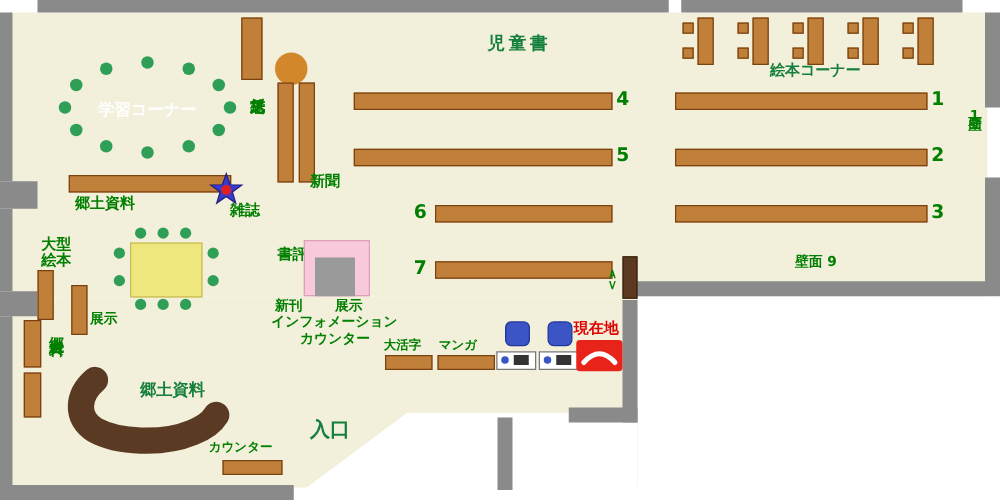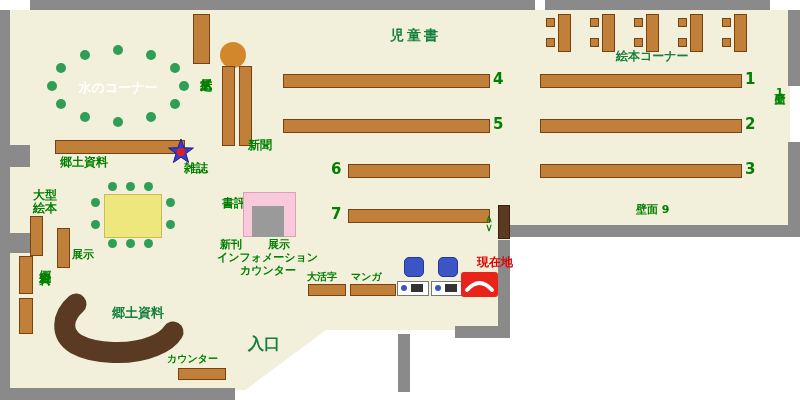--- a/index.html
+++ b/index.html
@@ -50,21 +50,21 @@
   <div class="dot" style="left:146px;top:112px;"></div>
   <div class="dot" style="left:113px;top:117px;"></div>
   <div class="dot" style="left:80px;top:112px;"></div>
   <div class="dot" style="left:56px;top:99px;"></div>
   <div class="dot" style="left:47px;top:81px;"></div>
   <div class="dot" style="left:56px;top:63px;"></div>
   <div class="dot" style="left:80px;top:50px;"></div>
   <div class="dot" style="left:113px;top:45px;"></div>
   <div class="dot" style="left:146px;top:50px;"></div>
   <div class="dot" style="left:170px;top:63px;"></div>
-  <div class="wlabel" style="left:52px;top:79px;width:132px;">水のコーナー</div>
+  <div class="wlabel" style="left:52px;top:79px;width:132px;">学習コーナー</div>
 
   <div class="shelf" style="left:193px;top:14px;width:17px;height:50px;"></div>
   <div style="position:absolute;left:220px;top:42px;width:26px;height:26px;border-radius:50%;background:#D2882A;"></div>
   <div class="glabel vtext" style="left:199px;top:68px;">紙芝居</div>
   <div class="shelf" style="left:222px;top:66px;width:13px;height:80px;"></div>
   <div class="shelf" style="left:239px;top:66px;width:13px;height:80px;"></div>
   <div class="glabel" style="left:248px;top:139px;">新聞</div>
 
   <div class="shelf" style="left:55px;top:140px;width:130px;height:14px;"></div>
   <div class="glabel" style="left:60px;top:156px;">郷土資料</div>
@@ -163,19 +163,19 @@
 
   <div style="position:absolute;left:404px;top:257px;width:20px;height:20px;background:#3B55C4;border:1px solid #22379A;border-radius:5px;box-sizing:border-box;"></div>
   <div style="position:absolute;left:397px;top:281px;width:32px;height:15px;background:#fff;border:1px solid #777;box-sizing:border-box;"></div>
   <div style="position:absolute;left:401px;top:285px;width:6px;height:6px;border-radius:50%;background:#3B55C4;"></div>
   <div style="position:absolute;left:411px;top:284px;width:12px;height:8px;background:#333;"></div>
   <div style="position:absolute;left:438px;top:257px;width:20px;height:20px;background:#3B55C4;border:1px solid #22379A;border-radius:5px;box-sizing:border-box;"></div>
   <div style="position:absolute;left:431px;top:281px;width:32px;height:15px;background:#fff;border:1px solid #777;box-sizing:border-box;"></div>
   <div style="position:absolute;left:435px;top:285px;width:6px;height:6px;border-radius:50%;background:#3B55C4;"></div>
   <div style="position:absolute;left:445px;top:284px;width:12px;height:8px;background:#333;"></div>
 
-  <div class="rlabel" style="left:477px;top:256px;">現在地</div>
+  <div class="rlabel" style="left:459px;top:256px;">現在地</div>
   <div style="position:absolute;left:461px;top:272px;width:37px;height:25px;background:#E8231A;border-radius:3px;"></div>
   <svg style="left:461px;top:272px;" width="37" height="25" viewBox="0 0 37 25">
     <path d="M6,18 Q18.5,4 31,18" fill="none" stroke="#fff" stroke-width="4" stroke-linecap="round"></path>
   </svg>
 
 </div>
 
 </body></html>

